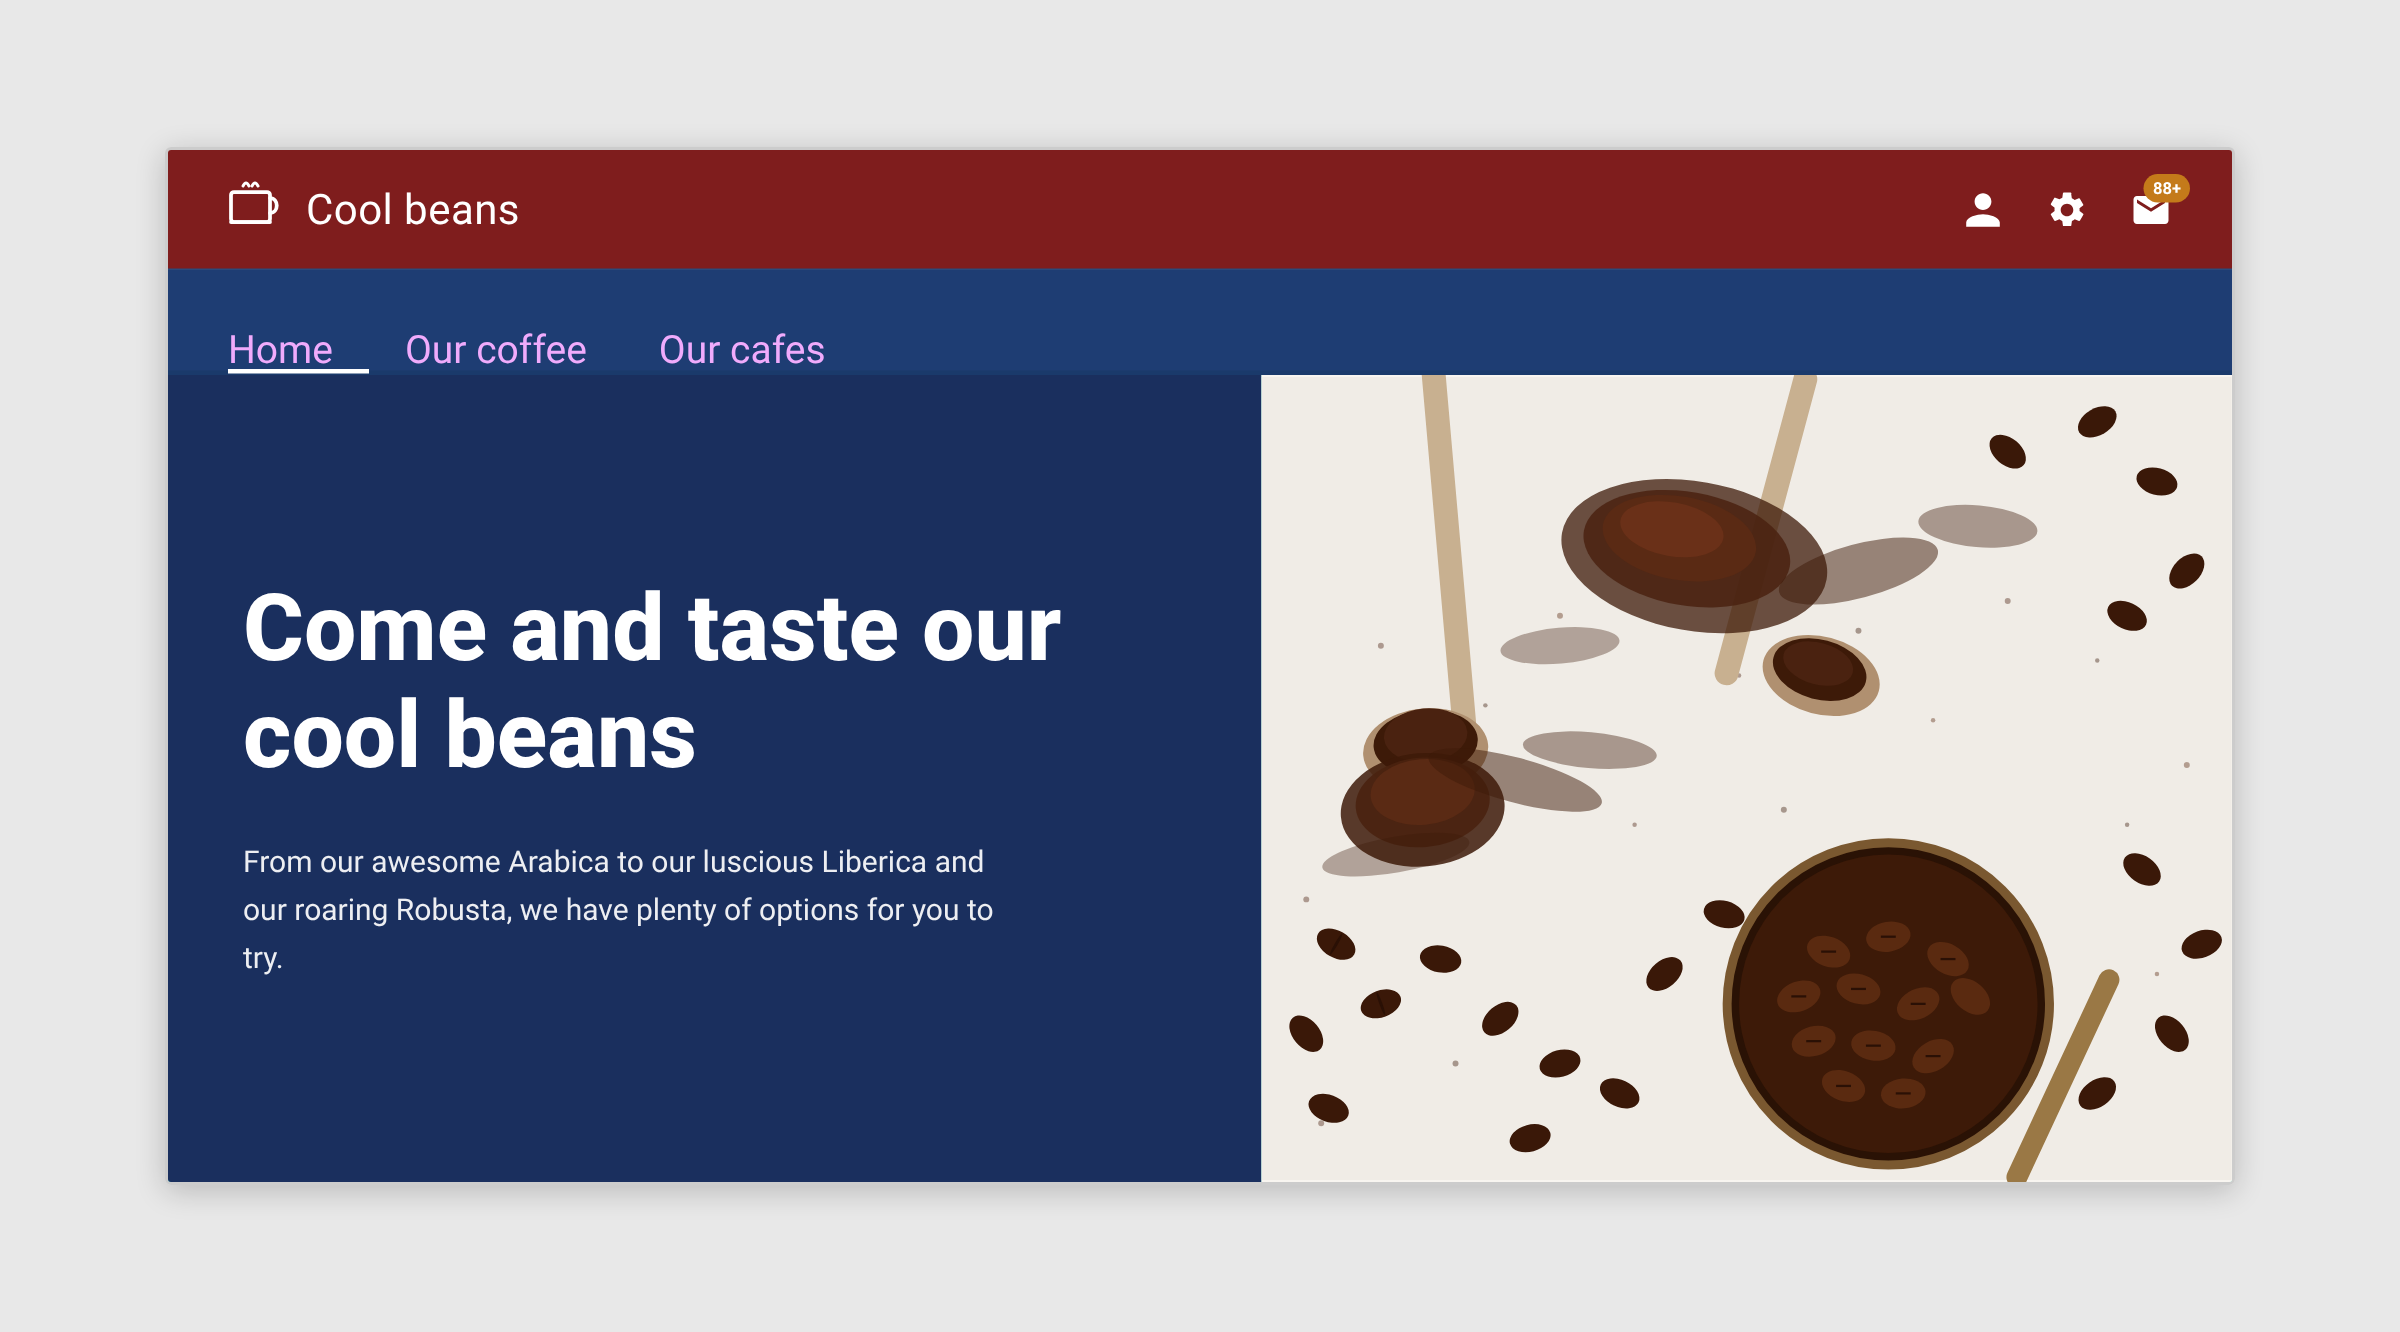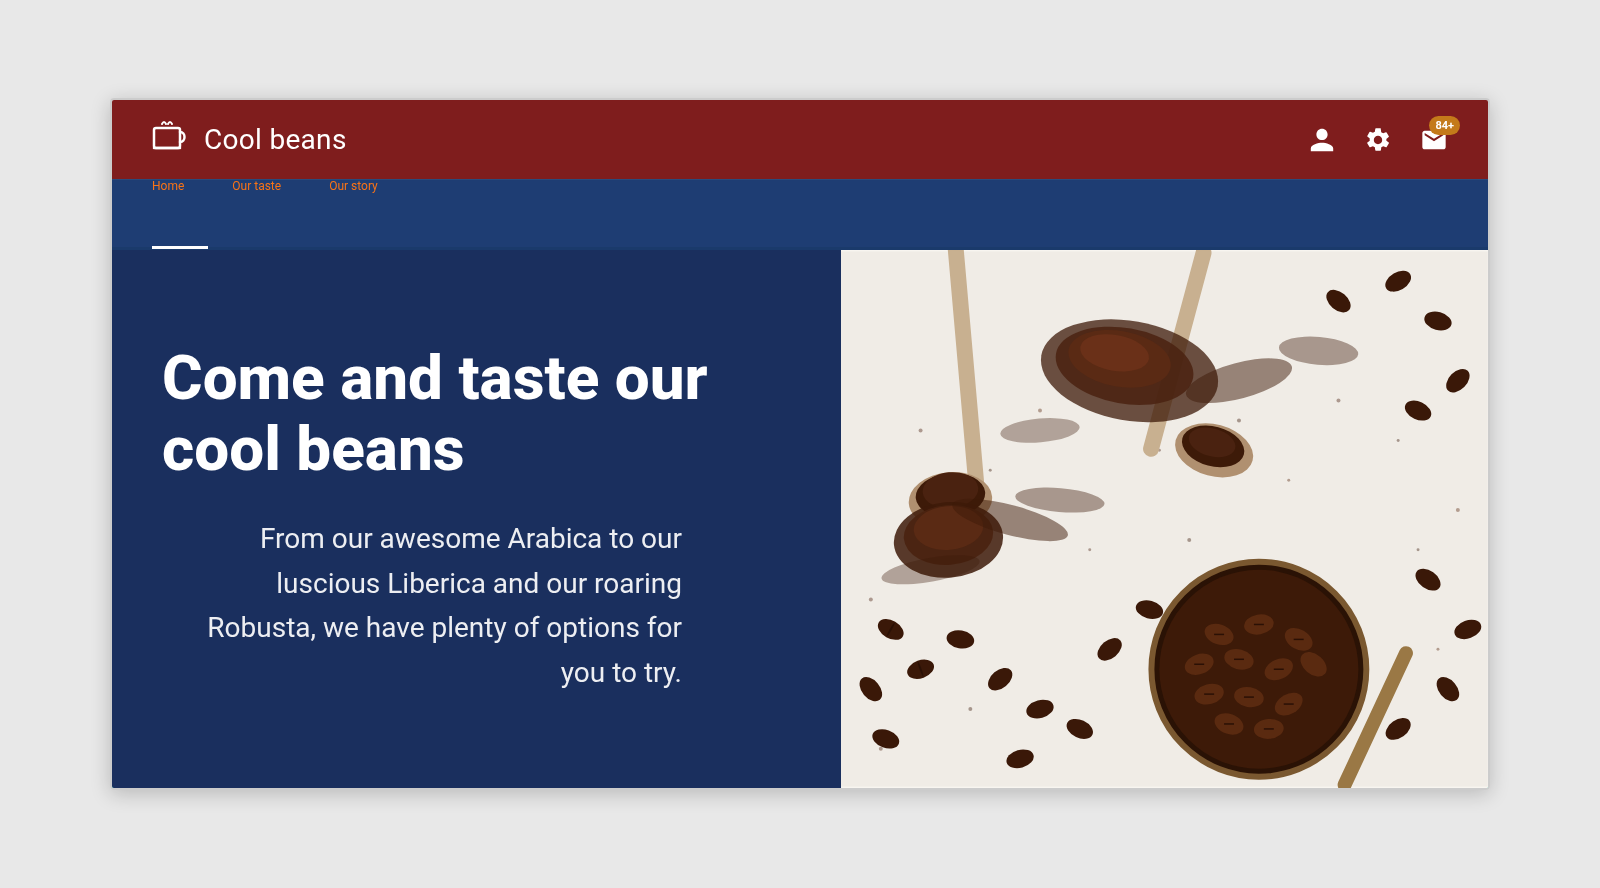--- a/index.html
+++ b/index.html
@@ -89,27 +89,27 @@
     .nav-bar {
       background: #1e3d73;
       padding: 0 40px;
       display: flex;
       align-items: center;
       height: 70px;
       border-bottom: 3px solid #1a3a6b;
     }
 
     .nav-item {
-      color: #f97316;
-      font-size: 12px;
+      color: #f0abfc;
+      font-size: 26px;
       font-weight: 400;
       padding: 0 24px;
       height: 70px;
       display: flex;
-      align-items: flex-start;
+      align-items: flex-end;
       cursor: pointer;
       position: relative;
       white-space: nowrap;
     }
 
     .nav-item:first-child {
       padding-left: 0;
     }
 
     .nav-item.active::after {
@@ -141,24 +141,23 @@
     .hero-title {
       color: white;
       font-size: 62px;
       font-weight: 800;
       line-height: 1.15;
       margin-bottom: 32px;
     }
 
     .hero-subtitle {
       color: rgba(255,255,255,0.92);
-      font-size: 28px;
+      font-size: 20px;
       line-height: 1.6;
       max-width: 520px;
-      text-align: right;
     }
 
     .hero-right {
       width: 47%;
       background: #f5f0eb;
       position: relative;
       overflow: hidden;
     }
 
     
@@ -199,34 +198,34 @@
       <div class="icon-btn">
         <svg viewBox="0 0 24 24" xmlns="http://www.w3.org/2000/svg">
           <path d="M19.14 12.94c.04-.3.06-.61.06-.94s-.02-.64-.07-.94l2.03-1.58a.49.49 0 00.12-.61l-1.92-3.32a.49.49 0 00-.59-.22l-2.39.96a7.02 7.02 0 00-1.62-.94l-.36-2.54A.484.484 0 0014 2h-3.84a.484.484 0 00-.48.41l-.36 2.54c-.59.24-1.13.57-1.62.94l-2.39-.96a.48.48 0 00-.59.22L2.8 8.47a.48.48 0 00.12.61l2.03 1.58c-.05.3-.09.63-.09.94s.02.64.07.94l-2.03 1.58a.49.49 0 00-.12.61l1.92 3.32c.12.22.37.29.59.22l2.39-.96c.5.37 1.04.7 1.62.94l.36 2.54c.05.24.27.41.49.41h3.84c.24 0 .44-.17.47-.41l.36-2.54c.59-.24 1.13-.57 1.62-.94l2.39.96c.22.08.47 0 .59-.22l1.92-3.32a.49.49 0 00-.12-.61l-2.01-1.58zM12 15.6c-1.98 0-3.6-1.62-3.6-3.6s1.62-3.6 3.6-3.6 3.6 1.62 3.6 3.6-1.62 3.6-3.6 3.6z"></path>
         </svg>
       </div>
 
       <div class="icon-btn">
         <svg viewBox="0 0 24 24" xmlns="http://www.w3.org/2000/svg">
           <path d="M20 4H4c-1.1 0-2 .9-2 2v12c0 1.1.9 2 2 2h16c1.1 0 2-.9 2-2V6c0-1.1-.9-2-2-2zm0 4l-8 5-8-5V6l8 5 8-5v2z"></path>
         </svg>
-        <span class="notification-badge">84+</span>
+        <span class="notification-badge">88+</span>
       </div>
     </div>
   </div>
 
   <div class="nav-bar">
     <div class="nav-item active">
       <span>Home</span>
     </div>
     <div class="nav-item">
-      <span>Our taste</span>
+      <span>Our coffee</span>
     </div>
     <div class="nav-item">
-      <span>Our story</span>
+      <span>Our cafes</span>
     </div>
   </div>
 
   <div class="hero">
 
     <div class="hero-left">
       <h1 class="hero-title">Come and taste our cool beans</h1>
       <p class="hero-subtitle">From our awesome Arabica to our luscious Liberica and our roaring Robusta, we have plenty of options for you to try.</p>
     </div>
 

